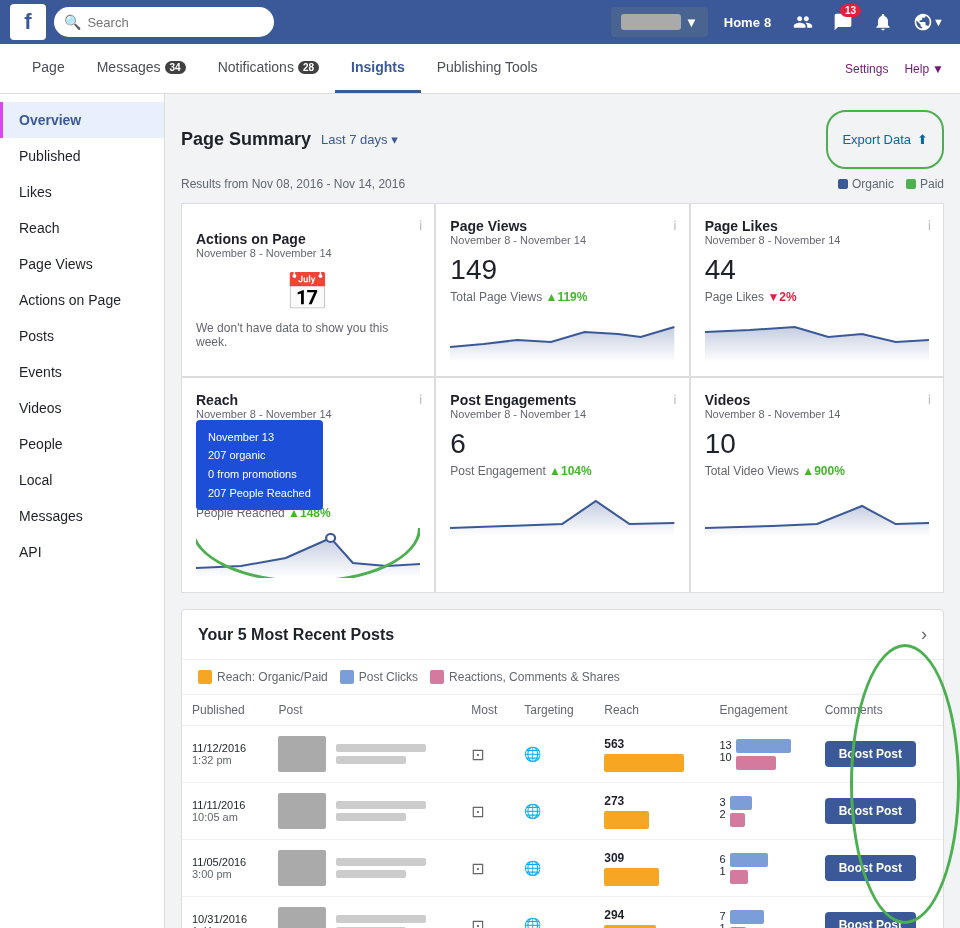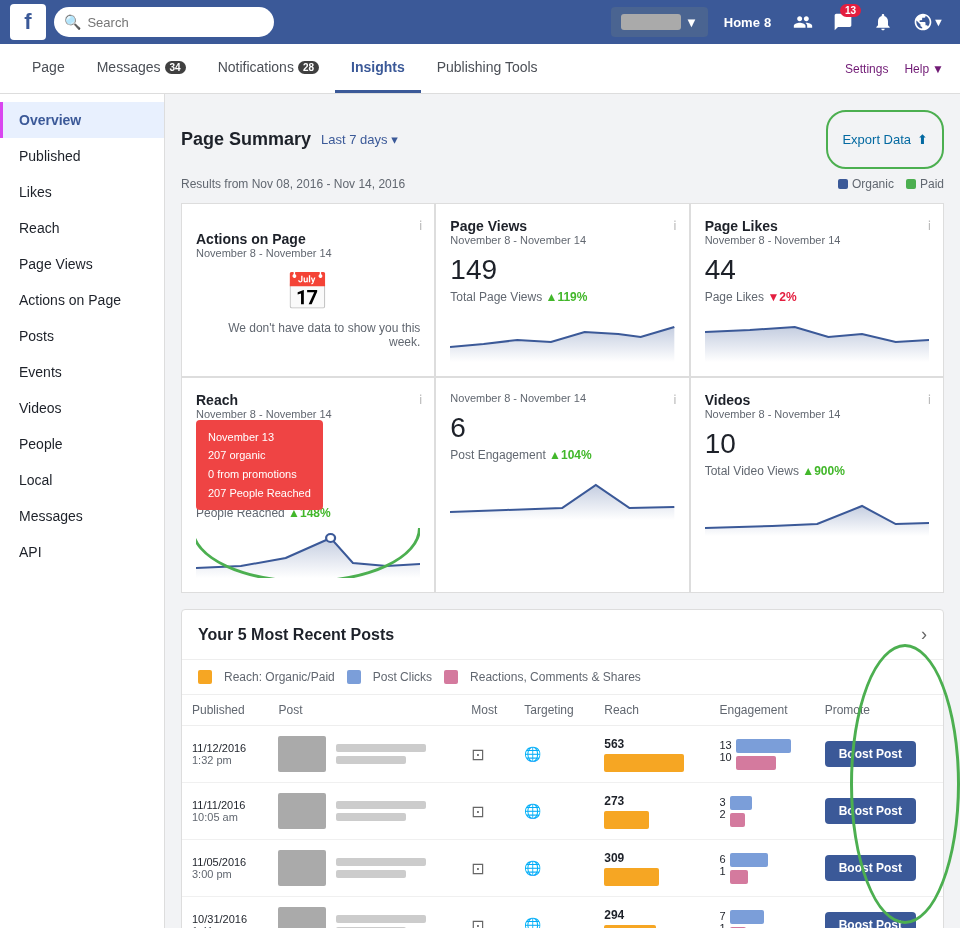--- a/index.html
+++ b/index.html
@@ -58,36 +58,36 @@
     .metric-down { color: #e41e3f; font-weight: bold; }
     .info-icon { position: absolute; top: 12px; right: 12px; color: #bbb; font-size: 13px; cursor: pointer; }
 
     
     .sparkline { height: 50px; margin-top: 8px; position: relative; overflow: hidden; }
     .spark-svg { width: 100%; height: 50px; }
 
     
     .no-data-card { background: #fff; padding: 14px; position: relative; display: flex; flex-direction: column; align-items: center; justify-content: center; }
     .calendar-icon { font-size: 36px; color: #ccc; margin-bottom: 8px; }
-    .no-data-text { font-size: 12px; color: #616770; text-align: right; }
-
-    
-    .tooltip-box { background: #ef4444; color: #fff; border-radius: 4px; padding: 8px 12px; font-size: 12px; line-height: 1.6; position: absolute; z-index: 10; white-space: nowrap; }
+    .no-data-text { font-size: 12px; color: #616770; text-align: left; }
+
+    
+    .tooltip-box { background: #1d4ed8; color: #fff; border-radius: 4px; padding: 8px 12px; font-size: 12px; line-height: 1.6; position: absolute; z-index: 10; white-space: nowrap; }
 
     
     .reach-card { background: #fff; padding: 14px; position: relative; }
     .reach-value-circle { display: inline-block; font-size: 28px; font-weight: 300; color: #e41e3f; border: 2px solid #e41e3f; border-radius: 50%; width: 70px; height: 70px; display: flex; align-items: center; justify-content: center; margin-bottom: 4px; }
 
     
     .posts-section { background: #fff; border: 1px solid #ddd; border-radius: 4px; padding: 0; }
     .posts-header { display: flex; align-items: center; justify-content: space-between; padding: 14px 16px; border-bottom: 1px solid #eee; }
     .posts-title { font-size: 16px; font-weight: bold; }
     .posts-chevron { color: #666; font-size: 18px; }
     .posts-legend { display: flex; gap: 12px; align-items: center; padding: 10px 16px; border-bottom: 1px solid #eee; }
-    .posts-legend-item { display: flex; align-items: center; gap: 12px; font-size: 12px; color: #616770; }
+    .posts-legend-item { display: flex; align-items: center; gap: 5px; font-size: 12px; color: #616770; }
     .legend-sq { width: 14px; height: 14px; border-radius: 2px; }
     
     
     .posts-table { width: 100%; border-collapse: collapse; font-size: 12px; }
     .posts-table th { text-align: left; padding: 8px 10px; color: #616770; font-weight: normal; border-bottom: 1px solid #eee; font-size: 12px; }
     .posts-table td { padding: 10px 10px; border-bottom: 1px solid #f0f0f0; vertical-align: middle; }
     .post-thumb { width: 48px; height: 36px; background: #aaa; border-radius: 2px; display: inline-block; margin-right: 6px; vertical-align: middle; }
     .post-text-lines { display: inline-flex; flex-direction: column; gap: 4px; vertical-align: middle; }
     .post-line { background: #ccc; height: 8px; border-radius: 2px; }
     .boost-btn { background: #3b5998; color: #fff; border: none; border-radius: 4px; padding: 6px 14px; font-size: 12px; cursor: pointer; font-weight: bold; }
@@ -328,20 +328,21 @@
             <path d="M0,40 L40,38 L80,30 L120,10 L140,35 L170,38 L200,36 L200,50 L0,50Z" fill="url(#g3)"></path>
             <circle cx="120" cy="10" r="4" fill="white" stroke="#3b5998" stroke-width="2"></circle>
           </svg>
           
           <div style="position:absolute;top:-55px;left:-5px;width:230px;height:110px;border:3px solid #4caf50;border-radius:50%;pointer-events:none;"></div>
         </div>
       </div>
 
       <div class="metric-card">
         <span class="info-icon">ℹ</span>
+        <div class="metric-title">Post Engagements</div>
         <div class="metric-sub">November 8 - November 14</div>
         <div class="metric-value">6</div>
         <div class="metric-label">
           <span>Post Engagement</span>
           <span class="metric-up">▲104%</span>
         </div>
         <div class="sparkline">
           <svg class="spark-svg" viewBox="0 0 200 50" preserveAspectRatio="none">
             <defs>
                 <linearGradient id="g4" x1="0" y1="0" x2="0" y2="1">
@@ -402,21 +403,21 @@
 
       <table class="posts-table">
         <thead>
           <tr>
             <th>Published</th>
             <th>Post</th>
             <th>Most</th>
             <th>Targeting</th>
             <th>Reach</th>
             <th>Engagement</th>
-            <th>Promote</th>
+            <th>Comments</th>
           </tr>
         </thead>
         <tbody id="posts-tbody">
         <tr>
     <td>
       <div class="date-cell">11/12/2016</div>
       <div class="time-cell">1:32 pm</div>
     </td>
     <td>
       <span class="post-thumb"></span>

